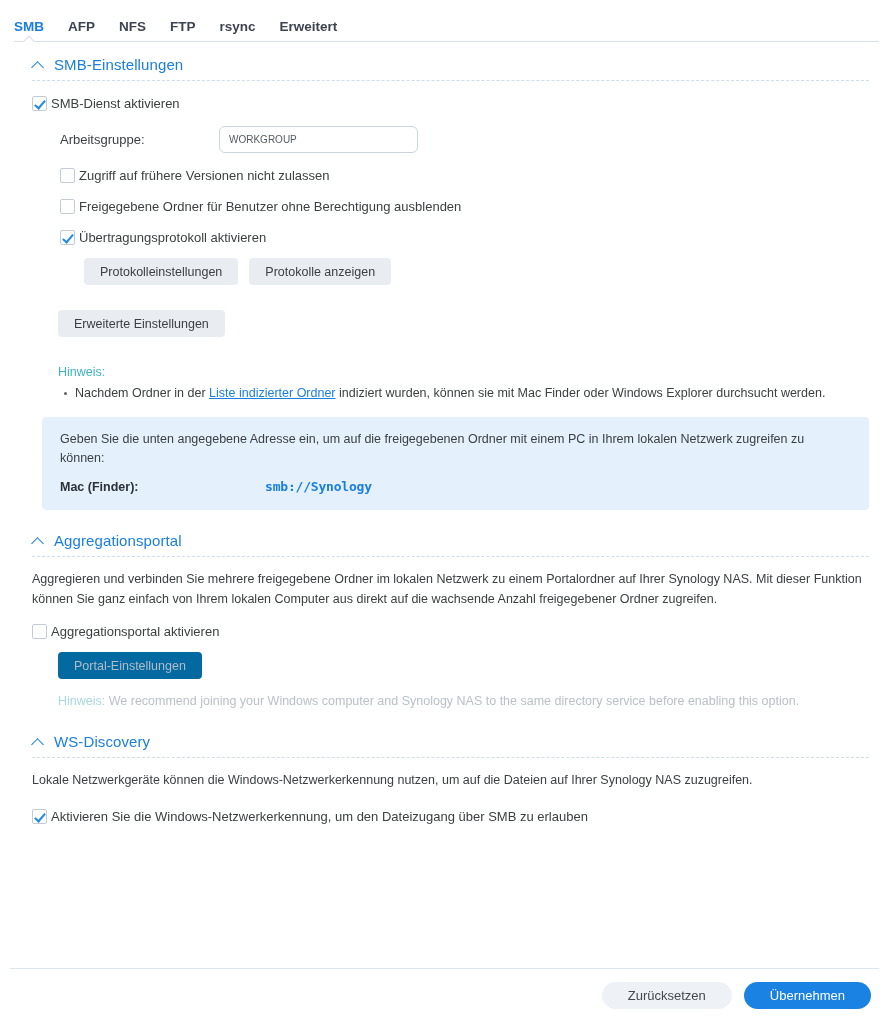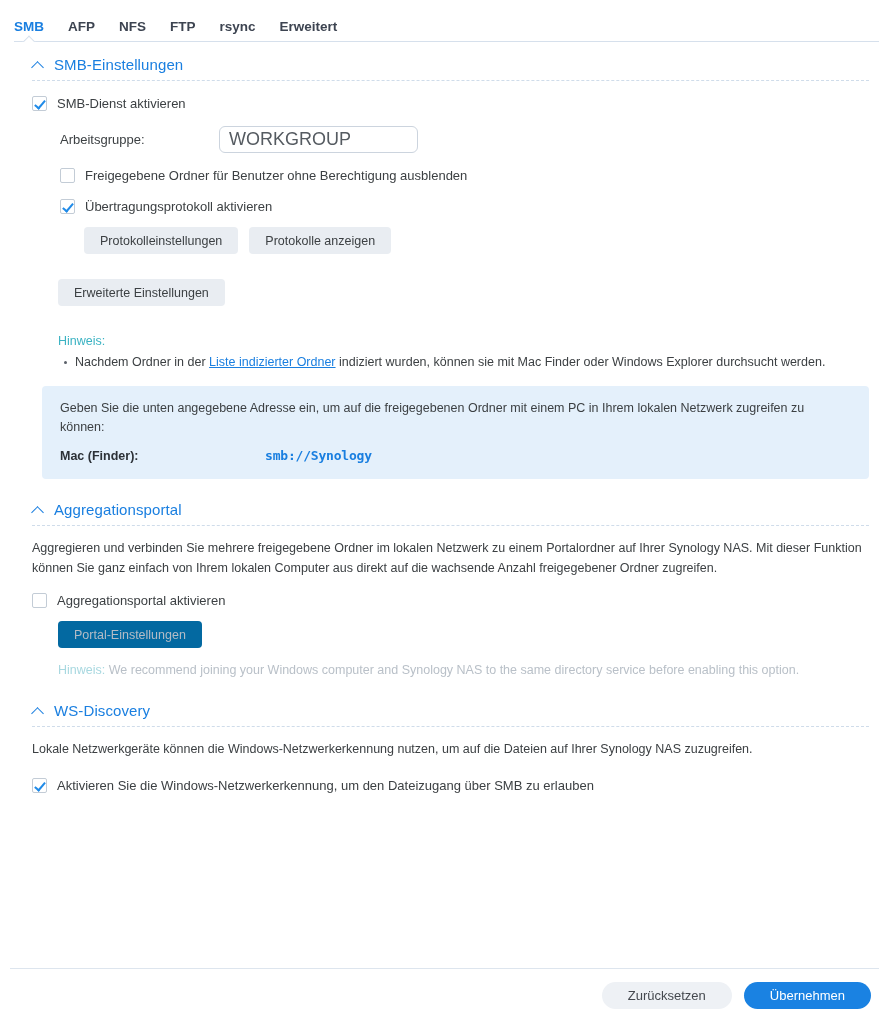--- a/index.html
+++ b/index.html
@@ -94,21 +94,21 @@
     margin: 0 10px 0 16px;
     height: 0;
   }
 
   .body-pad { padding: 0 16px 0 16px; }
 
   
   .cbrow {
     display: flex;
     align-items: flex-start;
-    gap: 10px;
+    gap: 4px;
     margin: 14px 0 0 0;
   }
   .cbrow.indent { margin-left: 28px; }
   .cb {
     width: 15px; height: 15px;
     border: 1px solid #c3ccd6;
     border-radius: 2px;
     background: #fff;
     flex: none;
     position: relative;
@@ -133,21 +133,21 @@
     margin: 14px 0 0 28px;
   }
   .fieldlabel { font-size: 13px; color: #3c4043; width: 159px; }
   .textinput {
     width: 199px;
     height: 27px;
     border: 1px solid #ccd4de;
     border-radius: 6px;
     padding: 0 9px;
     font-family: "Liberation Sans", sans-serif;
-    font-size: 18px;
+    font-size: 10px;
     color: #555b61;
     background: #fff;
     outline: none;
   }
 
   
   .btnrow { display: flex; gap: 11px; }
   .btn {
     background: #e9edf2;
     border: none;
@@ -291,20 +291,24 @@
     <div class="cbrow">
       <span class="cb checked"></span>
       <span class="cblabel">SMB-Dienst aktivieren</span>
     </div>
 
     <div class="fieldrow">
       <span class="fieldlabel">Arbeitsgruppe:</span>
       <input class="textinput" type="text" value="WORKGROUP" style="">
     </div>
 
+    <div class="cbrow indent">
+      <span class="cb"></span>
+      <span class="cblabel">Zugriff auf frühere Versionen nicht zulassen</span>
+    </div>
 
     <div class="cbrow indent">
       <span class="cb"></span>
       <span class="cblabel">Freigegebene Ordner für Benutzer ohne Berechtigung ausblenden</span>
     </div>
 
     <div class="cbrow indent">
       <span class="cb checked"></span>
       <span class="cblabel">Übertragungsprotokoll aktivieren</span>
     </div>

